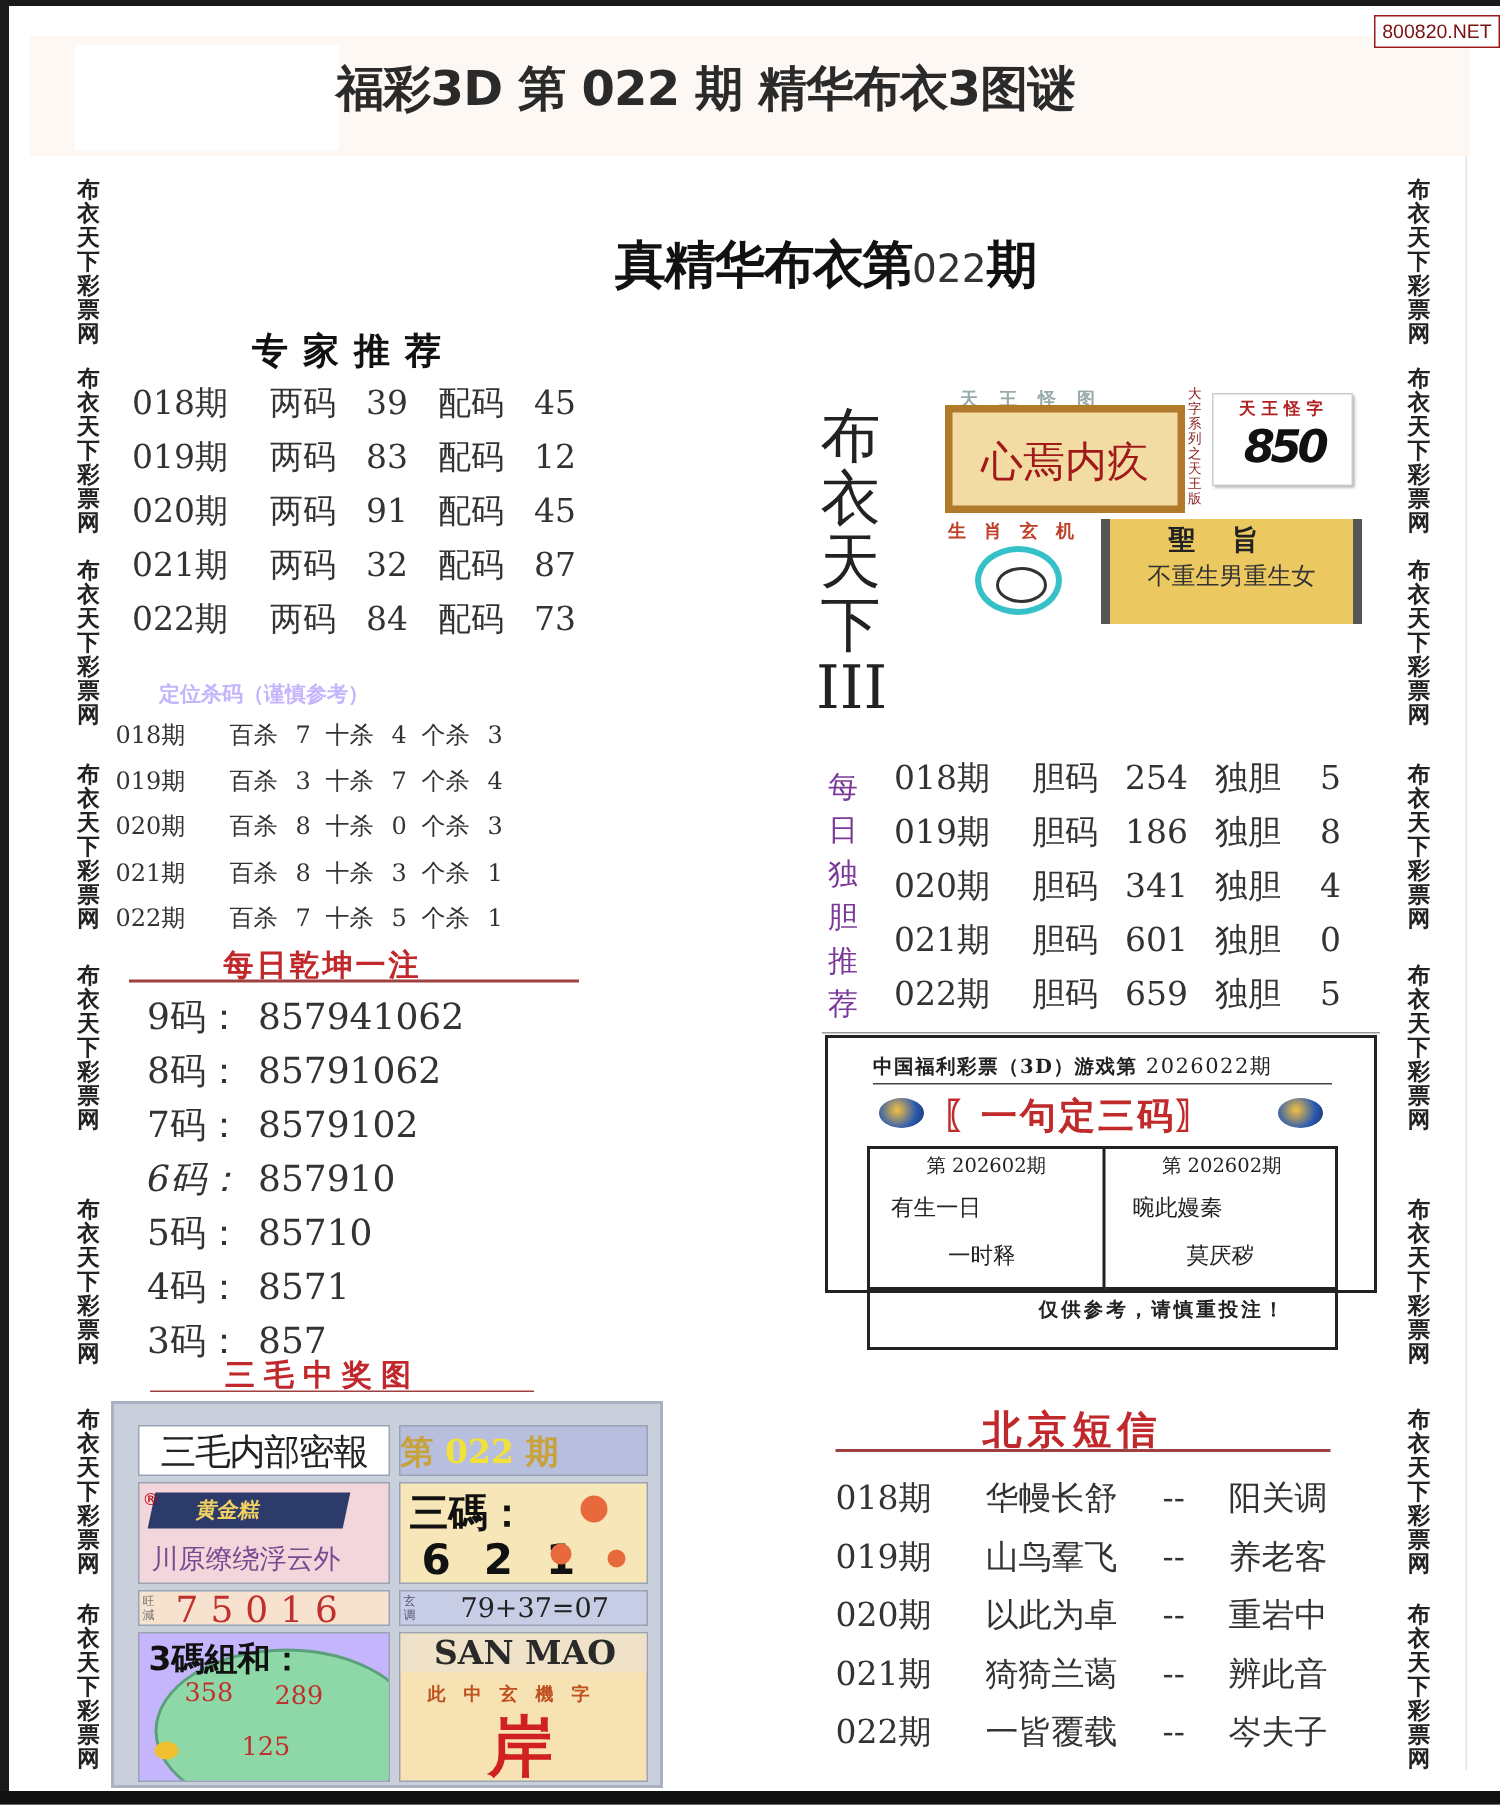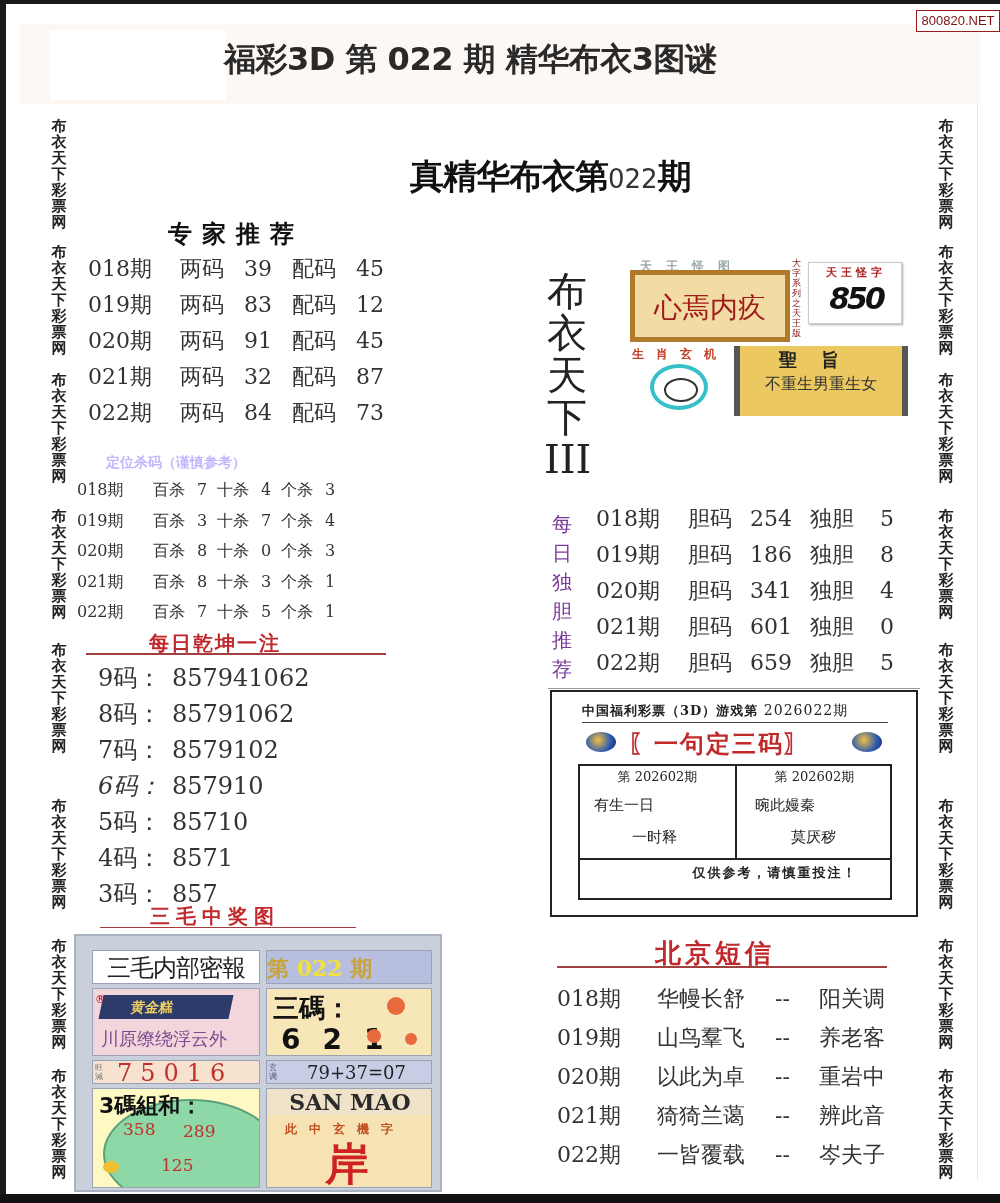--- a/index.html
+++ b/index.html
@@ -42,21 +42,21 @@
   .sm-g2 { left: 190px; top: 52px; width: 166px; height: 68px; background: #f6e6b8; }
   .sm-3m { position: absolute; left: 6px; top: 2px; font: bold 26px "DejaVu Sans", sans-serif; color: #111; }
   .sm-3d { position: absolute; left: 14px; top: 34px; font: bold 28px "DejaVu Sans", sans-serif; color: #111; letter-spacing: 22px; white-space: nowrap; }
   .flower { position: absolute; border-radius: 50%; background: #e86a3c; }
   .sm-r1 { left: 16px; top: 124px; width: 168px; height: 24px; background: #f6e2cf; }
   .sm-r1 .pre { position: absolute; left: 2px; top: 2px; font: 8px "DejaVu Sans", sans-serif; color: #777; width: 12px; line-height: 9px; }
   .sm-r1 .val { position: absolute; left: 24px; top: 0; font: 24px "DejaVu Serif", serif; color: #c0302c; letter-spacing: 8px; line-height: 24px; }
   .sm-r2 { left: 190px; top: 124px; width: 166px; height: 24px; background: #c7cde4; }
   .sm-r2 .pre { position: absolute; left: 2px; top: 2px; font: 8px "DejaVu Sans", sans-serif; color: #557; width: 12px; line-height: 9px; }
   .sm-r2 .val { position: absolute; left: 40px; top: 1px; font: 18px "DejaVu Serif", serif; color: #222; }
-  .sm-b1 { left: 16px; top: 152px; width: 168px; height: 100px; background: #fef9c3; }
+  .sm-b1 { left: 16px; top: 152px; width: 168px; height: 100px; background: #c4b5fd; }
   .sm-oval { position: absolute; left: 10px; top: 10px; width: 176px; height: 110px; border-radius: 50%; background: #8ed8a8; border: 2px solid #5aa07a; }
   .sm-combo-label { position: absolute; left: 6px; top: 2px; font: bold 22px "DejaVu Sans", sans-serif; color: #111; }
   .sm-combo { position: absolute; font: 17px "DejaVu Serif", serif; color: #c0302c; }
   .sm-b2 { left: 190px; top: 152px; width: 166px; height: 100px; background: #f6e2b2; }
   .sm-sanmao { position: absolute; left: 0; top: 0; width: 166px; height: 26px; background: #efe2c8; font: bold 22px "DejaVu Serif", serif; color: #2a2a2a; text-align: center; line-height: 26px; }
   .sm-arc { position: absolute; left: 18px; top: 32px; font: bold 12px "DejaVu Serif", serif; color: #c05020; letter-spacing: 12px; }
   .sm-big { position: absolute; left: 58px; top: 46px; font: bold 44px "DejaVu Serif", serif; color: #d02020; }
 
   .bu-vert { position: absolute; left: 544px; top: 270px; font: 40px "DejaVu Serif", serif; color: #222; width: 46px; text-align: center; line-height: 42px; }
   .tw { position: absolute; left: 630px; top: 258px; width: 278px; height: 158px; }
@@ -72,21 +72,21 @@
   .tw-rabbit::after { content: ""; position: absolute; left: 10px; top: 10px; width: 30px; height: 20px; border-radius: 50%; border: 2px solid #333; }
   .tw-decree { position: absolute; left: 104px; top: 88px; width: 174px; height: 70px; background: #ecc860; border-left: 6px solid #555; border-right: 6px solid #555; }
   .tw-decree-title { position: absolute; left: 0; top: 2px; width: 162px; text-align: center; font: bold 18px "DejaVu Sans", sans-serif; color: #222; letter-spacing: 24px; }
   .tw-decree-text { position: absolute; left: 0; top: 28px; width: 162px; text-align: center; font: 16px "DejaVu Serif", serif; color: #333; white-space: nowrap; }
 
   .dan-vert { position: absolute; left: 548px; top: 510px; width: 28px; font: 20px "DejaVu Serif", serif; color: #7a3a9a; line-height: 29px; text-align: center; }
   .dan-row { position: absolute; left: 596px; font: 22px "DejaVu Serif", serif; color: #333; white-space: nowrap; }
   .dan-row span { display: inline-block; }
   .dan-rule { position: absolute; left: 548px; top: 688px; width: 372px; height: 1px; background: #999; }
 
-  .yj { position: absolute; left: 550px; top: 690px; width: 368px; height: 227px; border: 2px solid #222; background: #fff; }
+  .yj { position: absolute; left: 550px; top: 690px; width: 368px; height: 172px; border: 2px solid #222; background: #fff; }
   .yj-head { position: absolute; left: 30px; top: 10px; width: 306px; font: bold 13px "DejaVu Serif", serif; color: #222; white-space: nowrap; border-bottom: 1px solid #444; padding-bottom: 2px; letter-spacing: 1px; }
   .yj-head .issue { font-weight: normal; font-size: 14px; }
   .yj-banner { position: absolute; left: 34px; top: 36px; width: 306px; height: 30px; }
   .yj-ball { position: absolute; top: 4px; width: 30px; height: 20px; border-radius: 50%; background: radial-gradient(circle at 40% 40%, #f4c040, #2a5ab0 60%, #1a2a60); }
   .yj-banner-text { position: absolute; left: 42px; top: 0; font: bold 24px "DejaVu Sans", sans-serif; color: #c02a2a; letter-spacing: 2px; white-space: nowrap; }
   .yj-table { position: absolute; left: 26px; top: 72px; width: 314px; height: 136px; border: 2px solid #222; }
   .yj-c1 { position: absolute; left: 0; top: 0; width: 157px; height: 94px; border-right: 2px solid #222; border-bottom: 2px solid #222; }
   .yj-c2 { position: absolute; left: 157px; top: 0; width: 155px; height: 94px; border-bottom: 2px solid #222; }
   .yj-issue { position: absolute; left: 0; top: 2px; width: 100%; text-align: center; font: 13px "DejaVu Serif", serif; color: #222; }
   .yj-l1 { position: absolute; top: 30px; font: 15px "DejaVu Sans", sans-serif; color: #222; }

